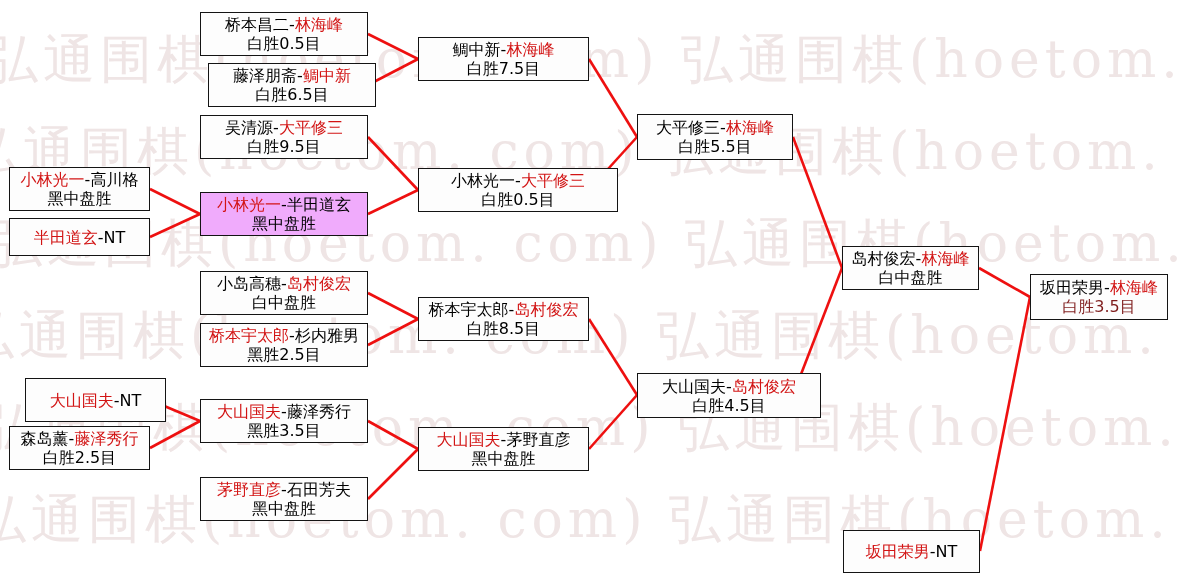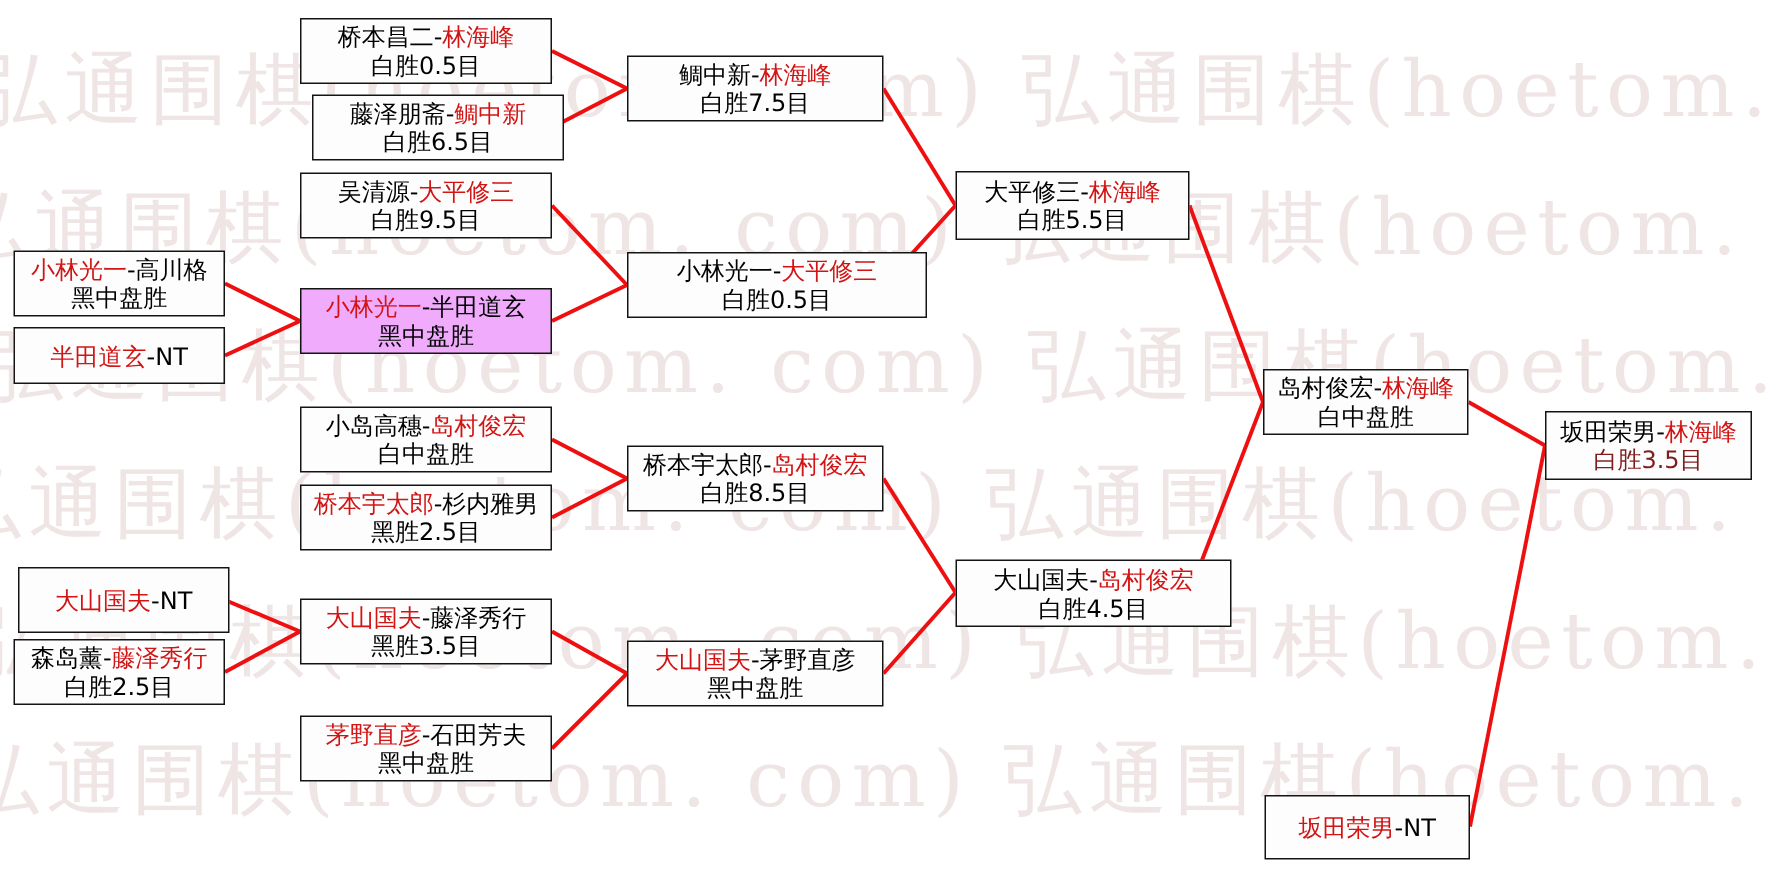--- a/index.html
+++ b/index.html
@@ -61,21 +61,21 @@
       <line x1="980" y1="551" x2="1030" y2="297" stroke="#ee1010" stroke-width="2.6"></line>
     </svg>
   <div id="boxes">
       <div class="match" style="left: 9px; top: 167px; width: 141px; height: 44px; border-color: rgb(20, 20, 20); background: rgb(253, 253, 253);">
         <div class="l1"><span style="color: rgb(210, 20, 20);">小林光一</span><span style="color: rgb(0, 0, 0);">-高川格</span></div>
         <div class="l2" style="color: rgb(0, 0, 0);">黑中盘胜</div>
       </div>
       <div class="match" style="left: 9px; top: 218px; width: 141px; height: 38px; border-color: rgb(20, 20, 20); background: rgb(253, 253, 253);">
         <div class="l1"><span style="color: rgb(210, 20, 20);">半田道玄</span><span style="color: rgb(0, 0, 0);">-NT</span></div>
       </div>
-      <div class="match" style="left: 12px; top: 378px; width: 141px; height: 44px; border-color: rgb(20, 20, 20); background: rgb(253, 253, 253);">
+      <div class="match" style="left: 25px; top: 378px; width: 141px; height: 44px; border-color: rgb(20, 20, 20); background: rgb(253, 253, 253);">
         <div class="l1"><span style="color: rgb(210, 20, 20);">大山国夫</span><span style="color: rgb(0, 0, 0);">-NT</span></div>
       </div>
       <div class="match" style="left: 9px; top: 426px; width: 141px; height: 44px; border-color: rgb(20, 20, 20); background: rgb(253, 253, 253);">
         <div class="l1"><span style="color: rgb(0, 0, 0);">森岛薰-</span><span style="color: rgb(210, 20, 20);">藤泽秀行</span></div>
         <div class="l2" style="color: rgb(0, 0, 0);">白胜2.5目</div>
       </div>
       <div class="match" style="left: 200px; top: 12px; width: 168px; height: 44px; border-color: rgb(20, 20, 20); background: rgb(253, 253, 253);">
         <div class="l1"><span style="color: rgb(0, 0, 0);">桥本昌二-</span><span style="color: rgb(210, 20, 20);">林海峰</span></div>
         <div class="l2" style="color: rgb(0, 0, 0);">白胜0.5目</div>
       </div>

